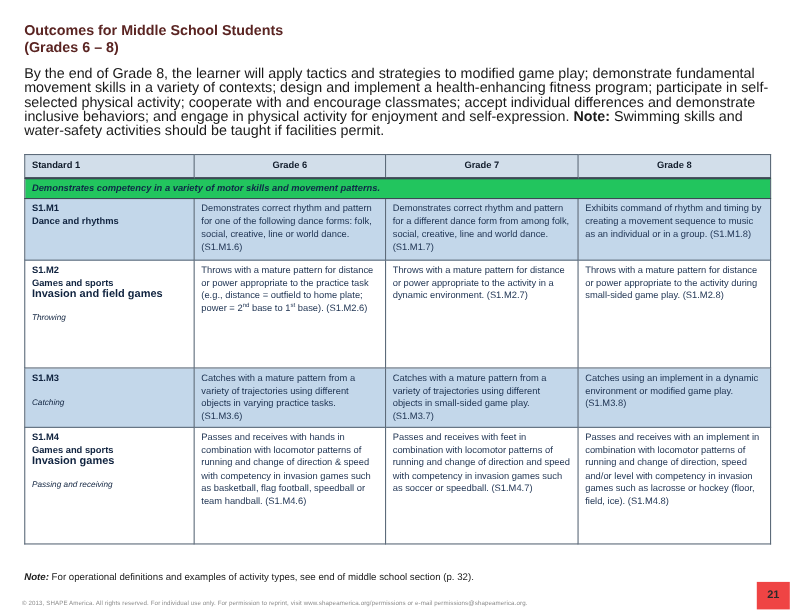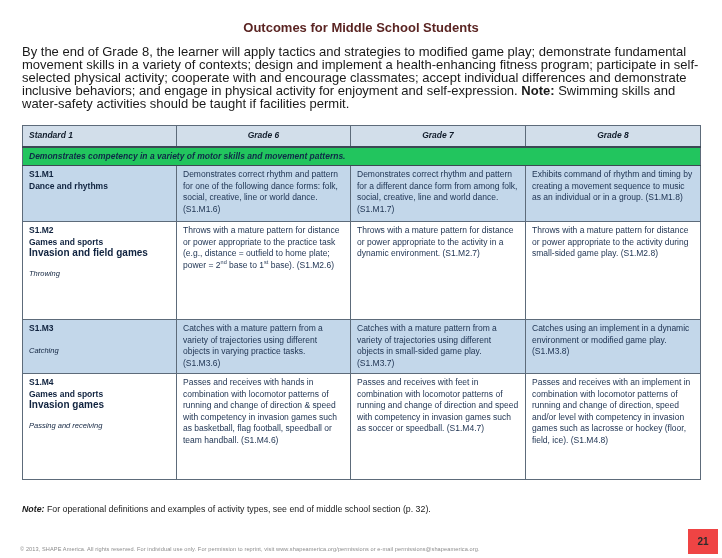--- a/index.html
+++ b/index.html
@@ -6,21 +6,21 @@
   html, body { width: 722px; height: 558px; }
   body {
     position: relative;
     background: #ffffff;
     font-family: "Liberation Sans", sans-serif;
     color: #1a1a1a;
     overflow: hidden;
   }
   .content { position: absolute; left: 22px; right: 22px; top: 0; }
 
-  .title-block { text-align: center; margin-top: 20px; }
+  .title-block { text-align: left; margin-top: 20px; }
   .title-line {
     font-size: 13px; font-weight: bold; line-height: 15px; color: #5a2422;
   }
 
   .intro {
     margin-top: 10px;
     font-size: 13px; line-height: 13px; color: #1a1a1a;
     text-align: left;
   }
   .intro b { font-weight: bold; }
@@ -45,21 +45,20 @@
     line-height: 11.5px;
     color: #1c3150;
   }
   thead th {
     background: #d2deea;
     font-weight: bold;
     color: #111c2b;
     text-align: center;
     border-bottom: 2px solid #3c4854;
     padding-top: 4px;
-    font-style: italic;
   }
   thead th.first { text-align: left; }
 
   tr.section td {
     background: #22c55e;
     font-weight: bold;
     font-style: italic;
     color: #0e2947;
     border-bottom: 1.5px solid #3c4854;
     padding-top: 3px; padding-bottom: 3px;
@@ -91,20 +90,21 @@
     font-size: 10px; font-weight: 600; color: #2b2b2b;
   }
 </style>
 </head>
 <body>
 
 <div class="content">
 
   <div class="title-block">
     <div class="title-line">Outcomes for Middle School Students</div>
+    <div class="title-line">(Grades 6 – 8)</div>
   </div>
 
   <p class="intro"><span>By the end of Grade 8, the learner will apply tactics and strategies to modified game play; demonstrate fundamental movement skills in a variety of contexts; design and implement a health-enhancing fitness program; participate in self-selected physical activity; cooperate with and encourage classmates; accept individual differences and demonstrate inclusive behaviors; and engage in physical activity for enjoyment and self-expression. </span><b>Note:</b><span> Swimming skills and water-safety activities should be taught if facilities permit.</span></p>
 
   <table class="outcomes">
     <colgroup>
       <col class="c1">
         <col class="c2">
         <col class="c3">
         <col class="c4">

